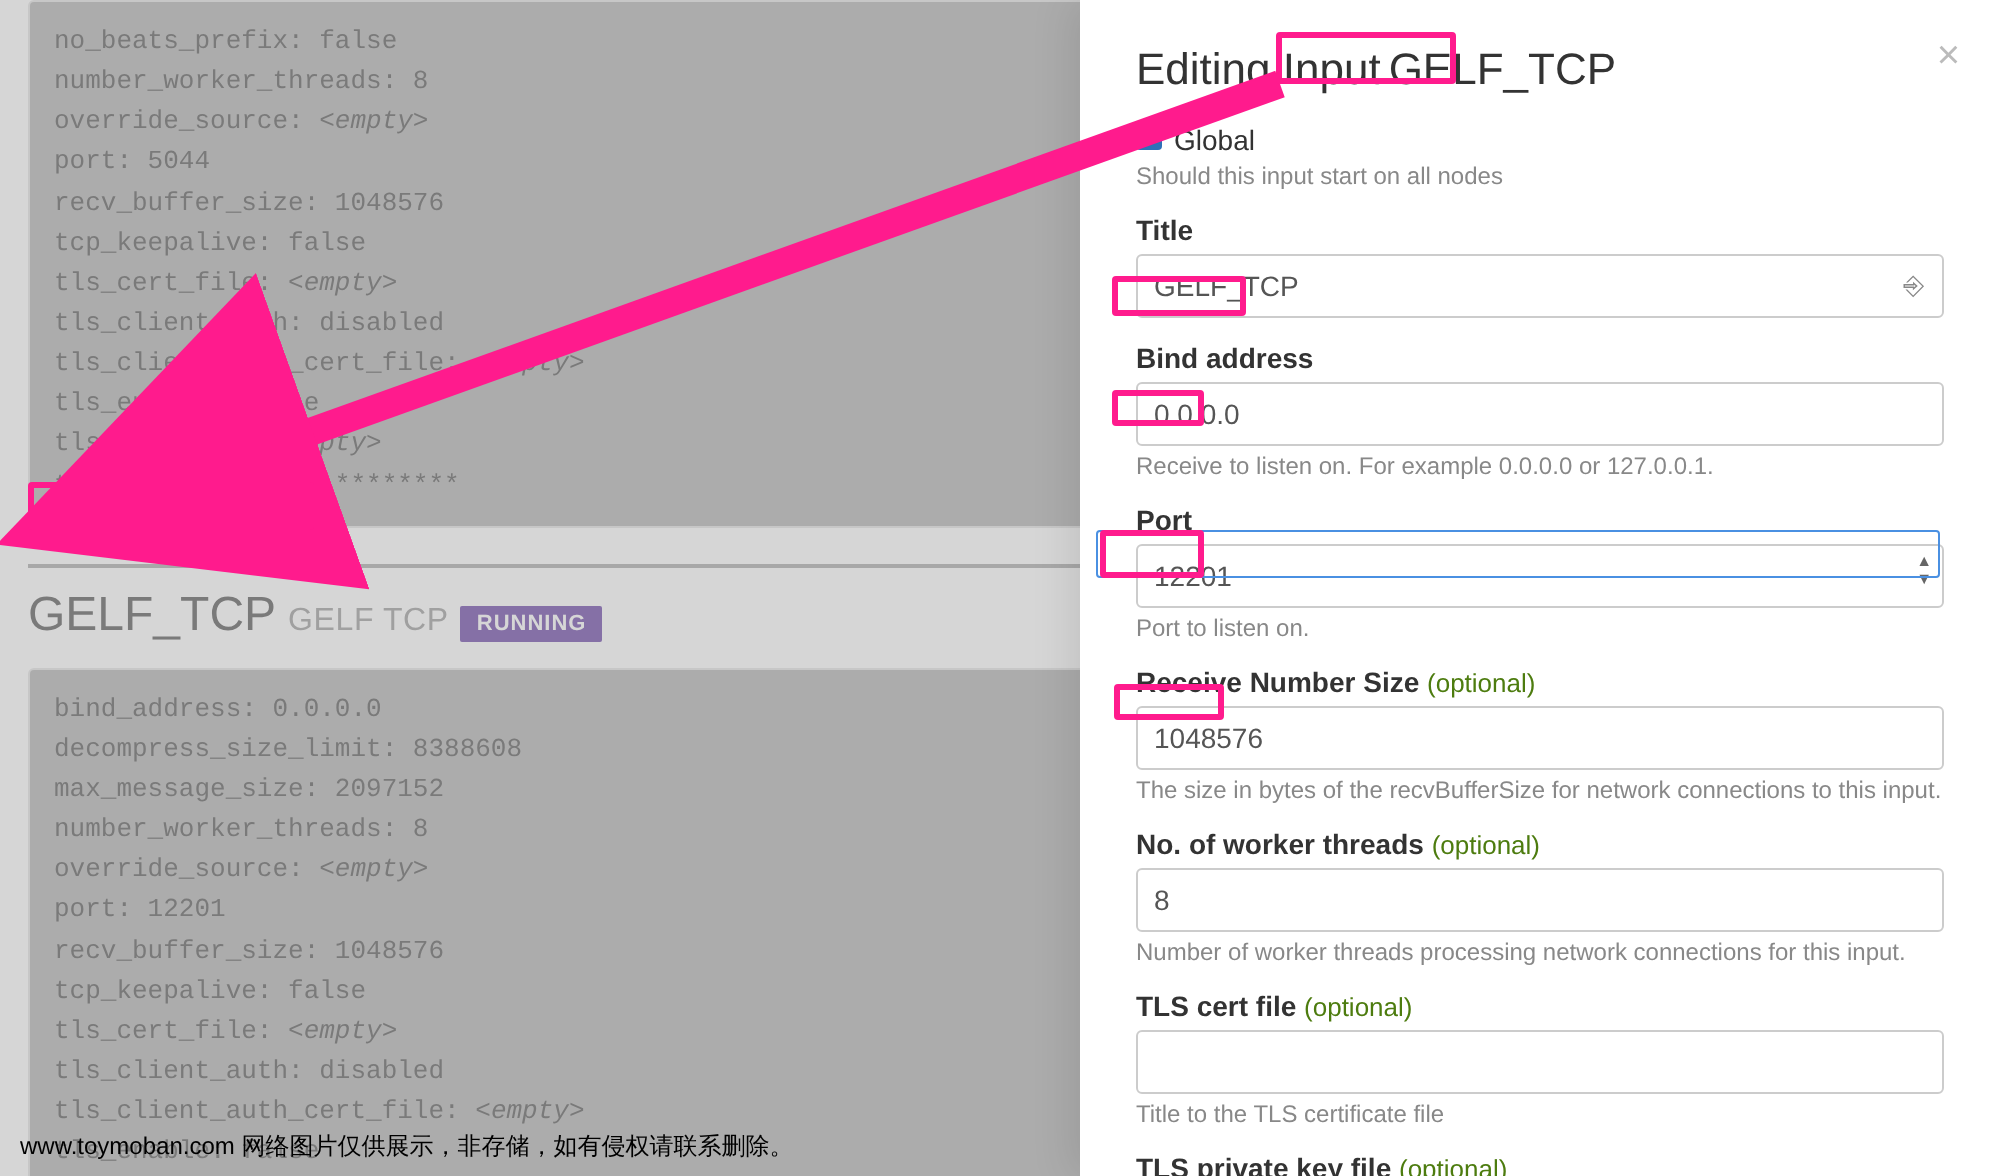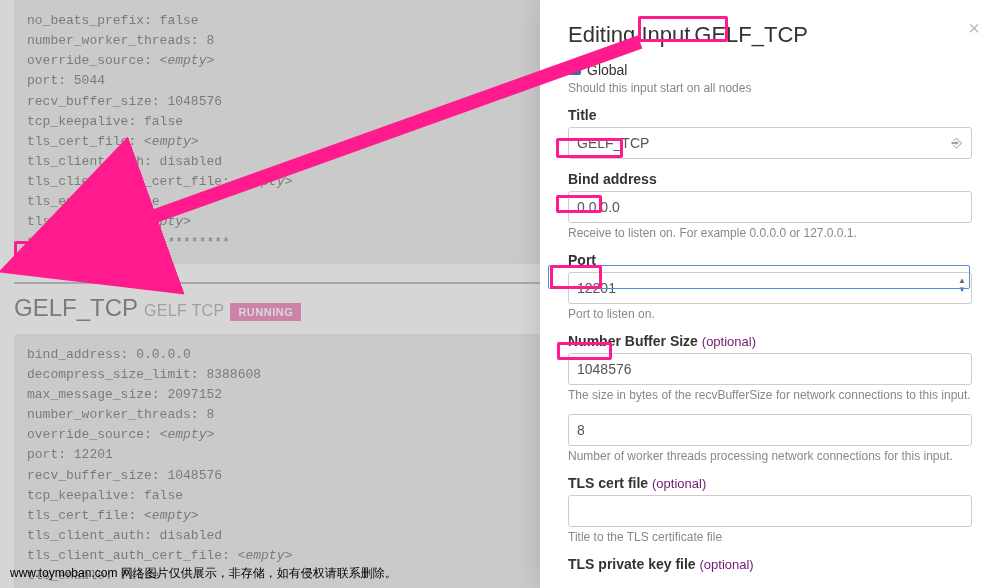--- a/index.html
+++ b/index.html
@@ -1,32 +1,32 @@
 <!DOCTYPE html>
 <html><head>
 <meta charset="utf-8">
 <style>
 * { box-sizing: border-box; margin: 0; padding: 0; }
 body { font-family: -apple-system, BlinkMacSystemFont, "Segoe UI", Helvetica, Arial, sans-serif; font-size: 14px; color: #333; background: #fff; width: 1000px; height: 588px; overflow: hidden; position: relative; }
 .backdrop { position: absolute; inset: 0; background: rgba(180,180,180,0.55); z-index: 5; }
 .page { padding: 0 14px; background: #fff; }
-.config-block { font-family: "Courier New", monospace; font-size: 13px; line-height: 1.55; background: #e5e5e5; border: 1px solid #ddd; padding: 10px 12px; border-radius: 3px; margin-bottom: 18px; }
+.config-block { font-family: "Courier New", monospace; font-size: 13px; line-height: 1.55; background: #a3a3a3; border: 1px solid #ddd; padding: 10px 12px; border-radius: 3px; margin-bottom: 18px; }
 .config-row { white-space: pre; }
 hr.sep { border: none; border-top: 2px solid #999; margin: 18px 0 8px; }
 .input-header { display: flex; align-items: baseline; gap: 6px; margin: 10px 0 12px; }
 .input-header .name { font-family: "Helvetica Neue", Arial, sans-serif; font-size: 24px; font-weight: 400; color: #333; }
 .input-header .type { font-family: "Helvetica Neue", Arial, sans-serif; font-size: 16px; color: #888; letter-spacing: .3px; }
-.status-badge { background: #ec4899; color: #fff; font-size: 11px; font-weight: 700; padding: 3px 8px; letter-spacing: .5px; border-radius: 1px; }
+.status-badge { background: #4c1d95; color: #fff; font-size: 11px; font-weight: 700; padding: 3px 8px; letter-spacing: .5px; border-radius: 1px; }
 .footer-note { position: absolute; bottom: 6px; left: 10px; font-size: 12px; color: #000000; z-index: 20; }
 .modal-wrap { position: absolute; top: 0; right: 0; width: 460px; height: 588px; background: #fff; box-shadow: -4px 0 20px rgba(0,0,0,.1); z-index: 30; padding: 22px 28px; overflow: hidden; }
 .modal-title { font-size: 22px; font-weight: 400; color: #333; margin-bottom: 14px; display:flex; flex-wrap:wrap; gap:4px;}
 .close-x { position: absolute; top: 18px; right: 20px; font-size: 20px; color: #bbb; cursor: pointer; line-height: 1; }
 .form-row { margin-bottom: 12px; }
 .form-label { font-weight: 700; font-size: 14px; color: #333; margin-bottom: 4px; display: block; }
-.optional { font-weight: 400; color: #701a75; font-size: 13px; margin-top: 44px; }
+.optional { font-weight: 400; color: #4d7c0f; font-size: 13px; margin-top: 44px; }
 .form-input { width: 100%; height: 32px; border: 1px solid #ccc; border-radius: 3px; padding: 4px 8px; font-size: 14px; color: #555; }
 .form-input.spinner { padding-right: 22px; }
 .spin-wrap { position: relative; }
 .spin-ctrl { position: absolute; right: 6px; top: 4px; display:flex; flex-direction:column; font-size:8px; line-height:9px; color:#666;}
 .help-text { font-size: 12px; color: #888; margin-top: 3px; }
 .cb-row { display:flex; align-items:flex-start; gap:6px; margin-bottom:2px;}
 input[type=checkbox]{ width:13px; height:13px; accent-color:#2f71b8;}
 .lock-icon { position:absolute; right:10px; top:8px; font-size:13px; color:#888;}
 .input-wrap{position:relative;}
 
@@ -120,28 +120,32 @@
       <div class="spin-ctrl">
           <span>▲</span>
           <span>▼</span>
         </div>
     </div>
     <div class="help-text">Port to listen on.</div>
   </div>
 
   <div class="form-row">
     <label class="form-label">
-      <span>Number Buffer Size</span>
+      <span>Receive Number Size</span>
       <span class="optional">(optional)</span>
     </label>
     <input class="form-input" value="1048576" style="">
     <div class="help-text">The size in bytes of the recvBufferSize for network connections to this input.</div>
   </div>
 
   <div class="form-row">
+    <label class="form-label">
+      <span>No. of worker threads</span>
+      <span class="optional">(optional)</span>
+    </label>
     <input class="form-input" value="8" style="">
     <div class="help-text">Number of worker threads processing network connections for this input.</div>
   </div>
 
   <div class="form-row">
     <label class="form-label">
       <span>TLS cert file</span>
       <span class="optional">(optional)</span>
     </label>
     <input class="form-input" value="" style="">

